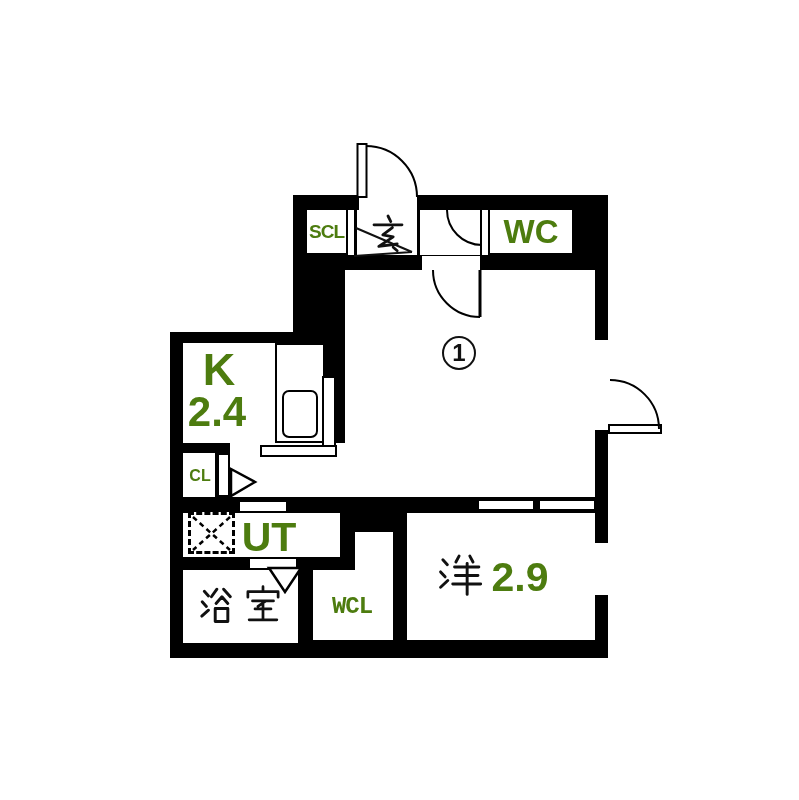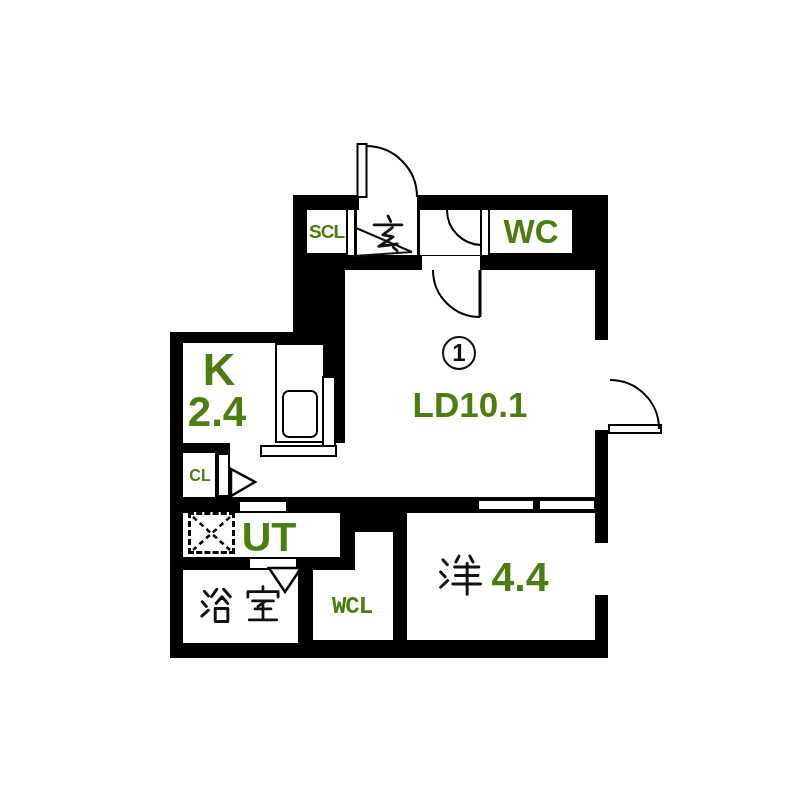--- a/index.html
+++ b/index.html
@@ -110,23 +110,22 @@
       <path d="M13,15 L23,26 M8,42 L18,53 M8,76 L24,61 M49,7 L42,20 M73,7 L80,20 M39,31 L93,31 M41,50 L91,50 M35,69 L97,69 M67,23 L67,92"></path>
     </g>
   </svg>
 
   <div class="lbl" style="left:307px;top:210px;width:39px;height:43px;font-size:19px;letter-spacing:-1px;">SCL</div>
   <span class="sr">玄</span>
   <div class="lbl" style="left:490px;top:210px;width:82px;height:43px;font-size:33px;">WC</div>
   <div id="unit-circle">
       <span>1</span>
     </div>
-  <div class="lbl" style="left:395px;top:384px;width:150px;height:40px;font-size:35px;">LD10.1</div>
   <div class="lbl" style="left:196px;top:344px;width:46px;height:50px;font-size:45px;">K</div>
   <div class="lbl" style="left:182px;top:388px;width:70px;height:48px;font-size:42px;">2.4</div>
   <div class="lbl" style="left:183px;top:462px;width:34px;height:28px;font-size:16px;">CL</div>
   <div class="lbl" style="left:238px;top:516px;width:62px;height:42px;font-size:41px;">UT</div>
   <span class="sr">浴室</span>
   <div class="lbl" style="left:313px;top:589px;width:78px;height:36px;font-size:24px;letter-spacing:-1px;font-family:Liberation Mono, monospace;">WCL</div>
   <span class="sr">洋</span>
-  <div class="lbl" style="left:480px;top:556px;width:80px;height:42px;font-size:41px;">4.4</div>
+  <div class="lbl" style="left:480px;top:556px;width:80px;height:42px;font-size:41px;">2.9</div>
 
 </div>
 
 </body></html>

